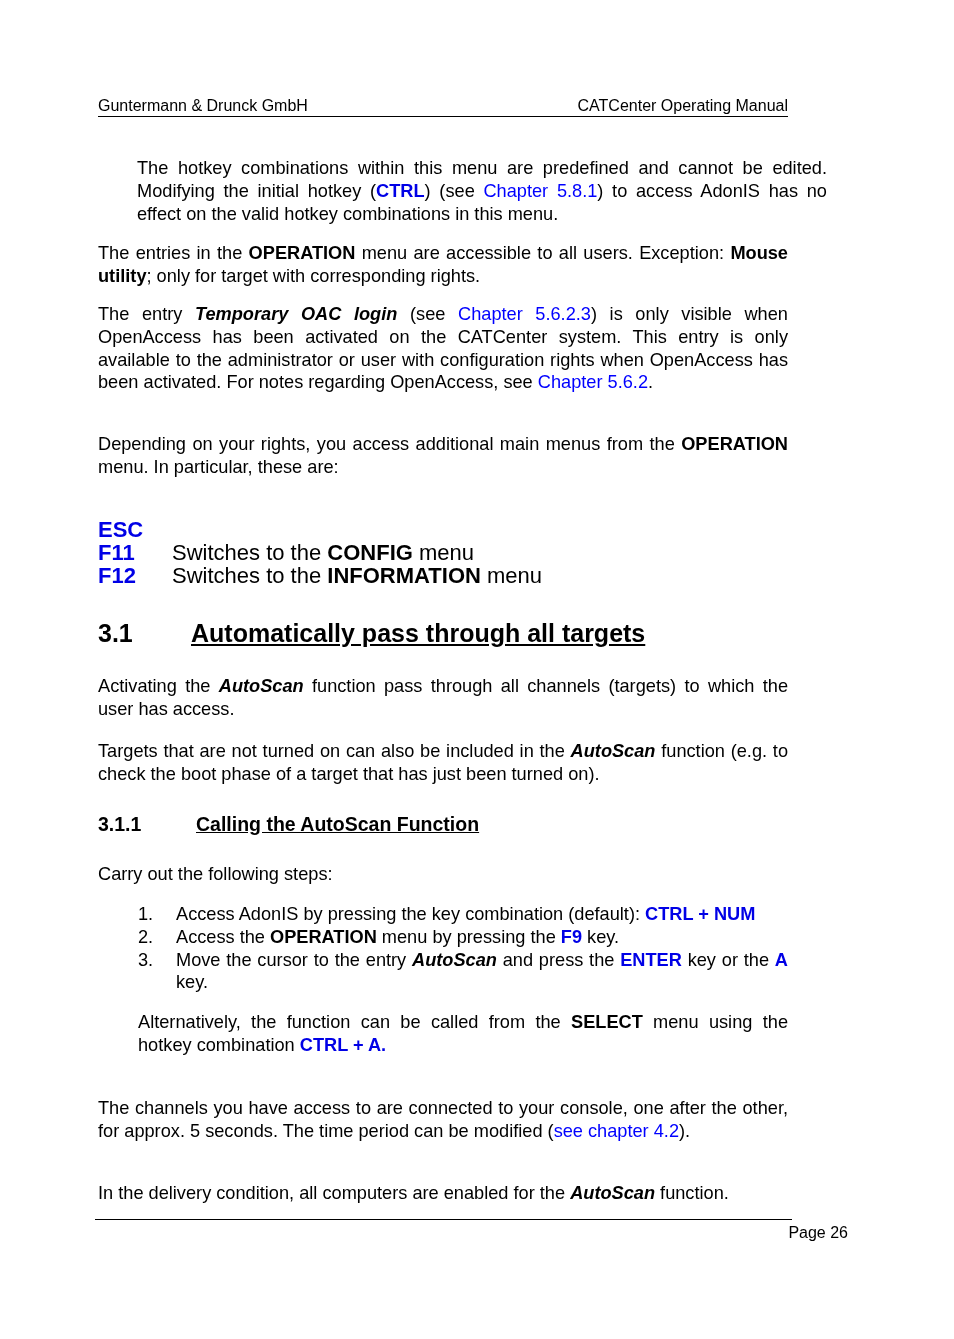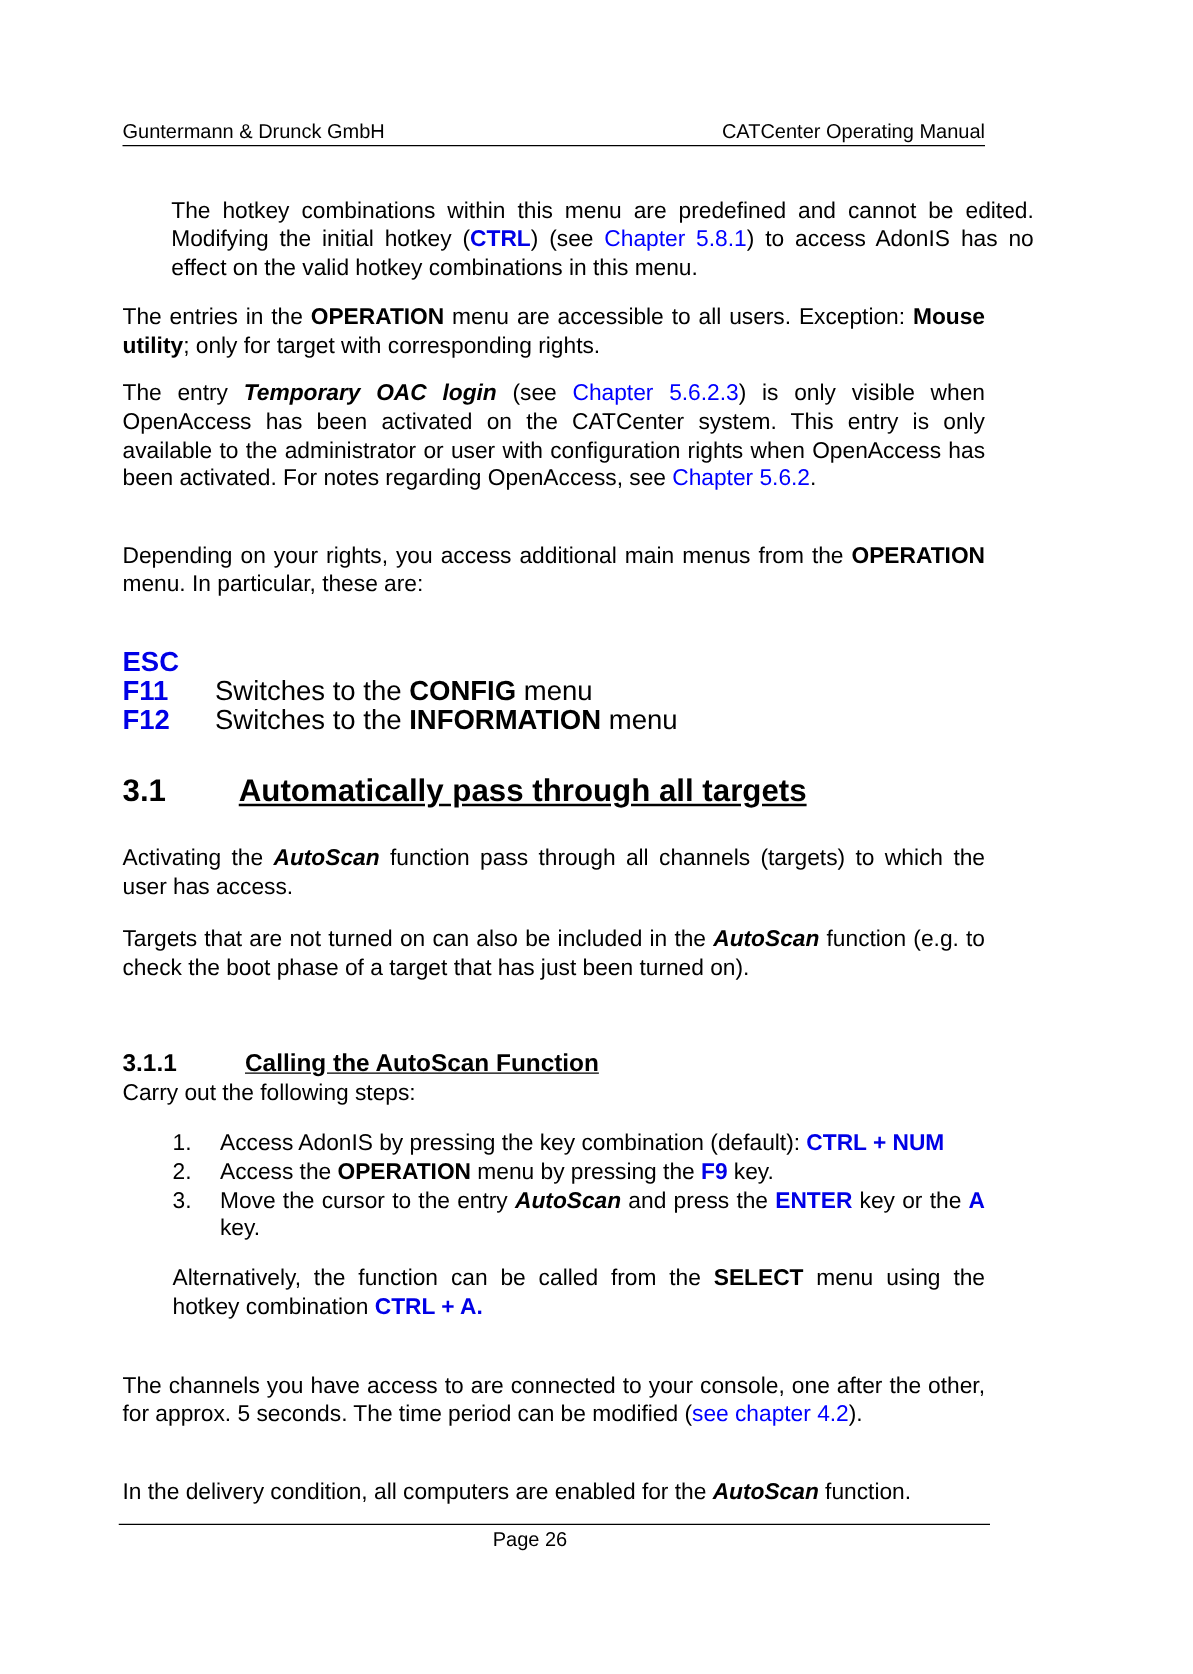--- a/index.html
+++ b/index.html
@@ -12,29 +12,29 @@
   .blue { color: #0000ff; }
   .key { color: #0000e6; font-weight: bold; }
   .b { font-weight: bold; }
   .bi { font-weight: bold; font-style: italic; }
   .list { position: absolute; left: 0; top: 519px; font-size: 22px; line-height: 22.8px; }
   .list .row { display: flex; }
   .list .k { width: 74px; color: #0000e6; font-weight: bold; }
   .h2 { position: absolute; left: 0; top: 618px; font-size: 25px; font-weight: bold; line-height: 30px; }
   .h2 .num { display: inline-block; width: 93px; }
   .h2 .t { text-decoration: underline; }
-  .h3 { position: absolute; left: 0; top: 839px; font-size: 19.5px; font-weight: bold; line-height: 24px; }
+  .h3 { position: absolute; left: 0; top: 812px; font-size: 19.5px; font-weight: bold; line-height: 24px; }
   .h3 .num { display: inline-block; width: 98px; }
   .h3 .t { text-decoration: underline; }
   .steps { position: absolute; left: 40px; top: 903px; width: 650px; font-size: 18.2px; line-height: 22.8px; }
   .step { display: flex; }
   .step .n { width: 38px; flex: none; }
   .step .txt { flex: 1; text-align: justify; }
   .footer-line { position: absolute; left: 95px; top: 1219px; width: 697px; border-top: 1px solid #000; }
-  .footer { position: absolute; left: 0; width: 848px; top: 1223px; text-align: center; font-size: 16px; line-height: 20px; }
+  .footer { position: absolute; left: 0; width: 848px; top: 1223px; text-align: right; font-size: 16px; line-height: 20px; }
 </style>
 </head>
 <body>
 
 <div class="page">
 
   <div class="header">
     <span class="left">Guntermann &amp; Drunck GmbH</span>
     <span class="right">CATCenter Operating Manual</span>
   </div>

